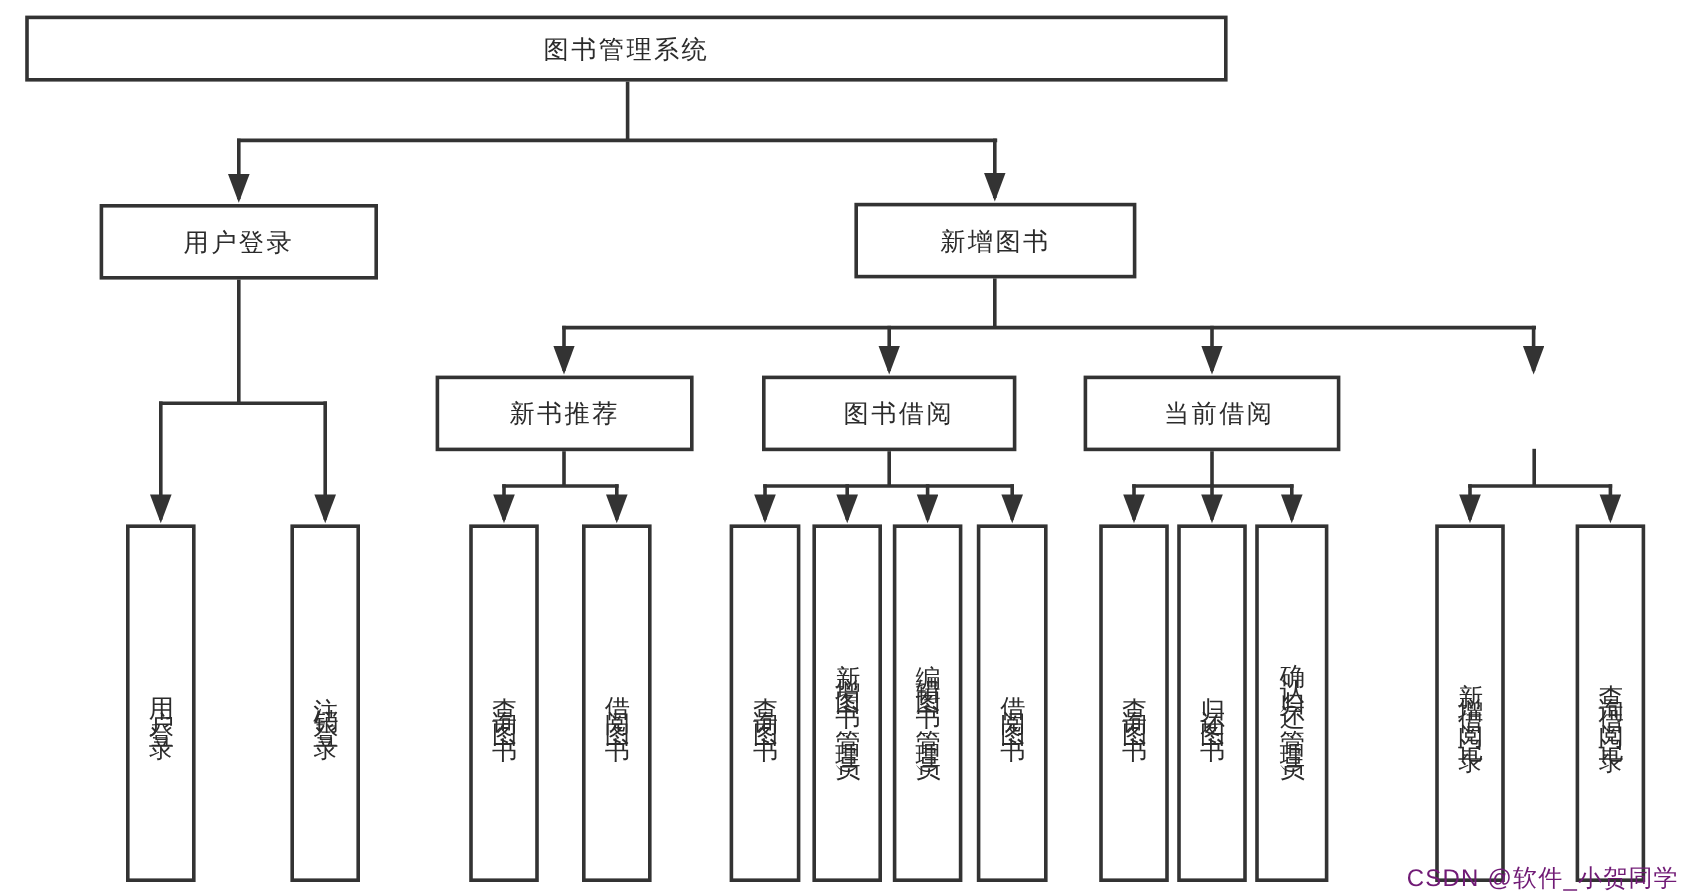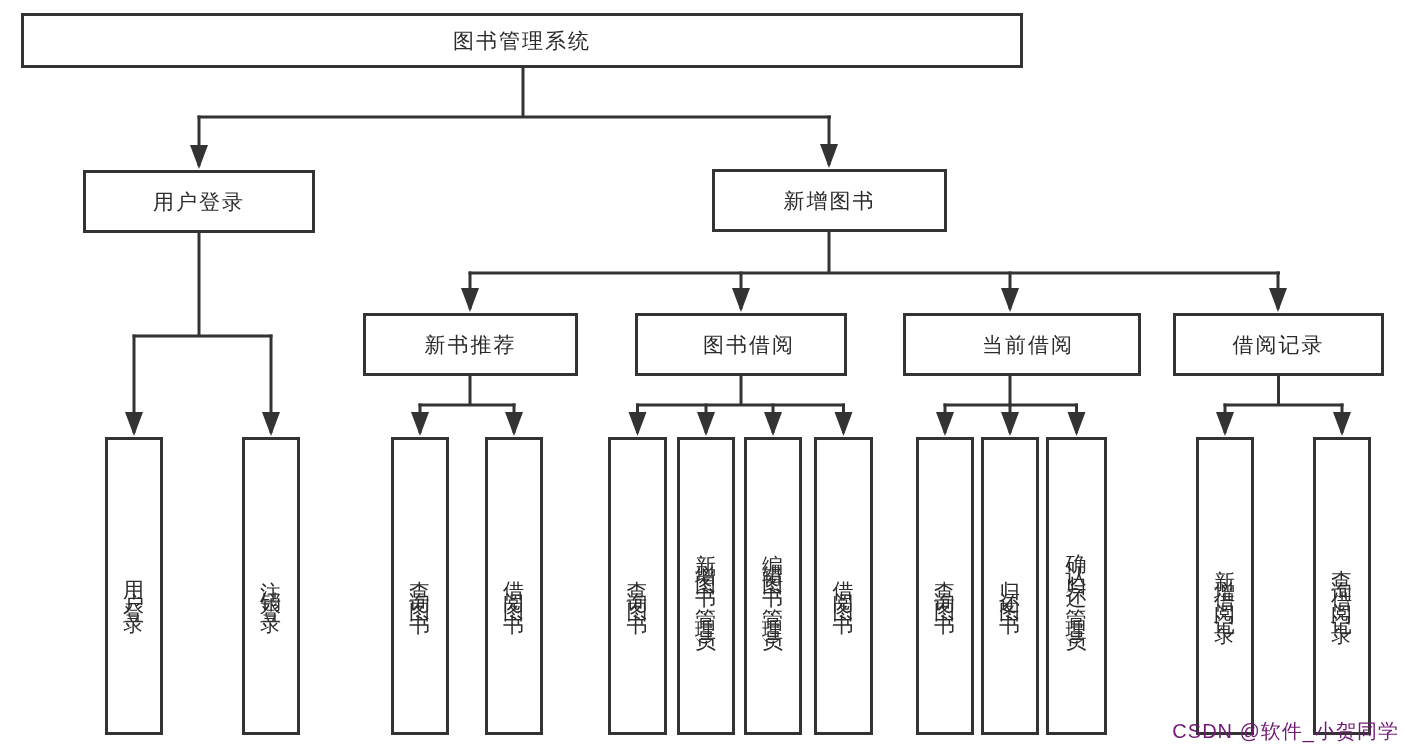--- a/index.html
+++ b/index.html
@@ -16,21 +16,21 @@
   .leaf span{
     writing-mode:vertical-rl;text-orientation:mixed;
     font-size:21px;line-height:1;letter-spacing:11px;white-space:nowrap;
   }
   
   #n-root{left:21px;top:13px;width:1002px;height:55px;}
   #n-user-login{left:83px;top:170px;width:232px;height:63px;}
   #n-book-mgmt{left:712px;top:169px;width:235px;height:63px;}
   #n-new-book{left:363px;top:313px;width:215px;height:63px;}
   #n-book-borrow{left:635px;top:313px;width:212px;height:63px;padding-left:16px;}
-  #n-current-borrow{left:903px;top:313px;width:238px;height:63px;padding-left:12px;}
+  #n-current-borrow{left:903px;top:313px;width:214px;height:63px;padding-left:12px;}
   #n-borrow-records{left:1173px;top:313px;width:211px;height:63px;}
   .leaf{top:437px;height:298px;width:58px;}
   #l-g1a{left:105px;} #l-g1b{left:242px;}
   #l-g2a{left:391px;} #l-g2b{left:485px;}
   #l-g3a{left:608px;width:59px;} #l-g3b{left:677px;} #l-g3c{left:744px;} #l-g3d{left:814px;width:59px;}
   #l-g4a{left:916px;} #l-g4b{left:981px;} #l-g4c{left:1046px;width:61px;}
   #l-g5a{left:1196px;} #l-g5b{left:1313px;}
   .watermark{
     position:absolute;right:6px;bottom:2px;z-index:2;
     font-size:20px;letter-spacing:1px;color:#701a75;white-space:nowrap;
@@ -104,23 +104,20 @@
 
   <div class="box hbox" id="n-new-book">
     <span>新书推荐</span>
   </div>
   <div class="box hbox" id="n-book-borrow">
     <span>图书借阅</span>
   </div>
   <div class="box hbox" id="n-current-borrow">
     <span>当前借阅</span>
   </div>
-  <div class="box hbox" id="n-borrow-records">
-    <span>借阅记录</span>
-  </div>
 
   <div class="box leaf" id="l-g1a">
     <span>用户登录</span>
   </div>
   <div class="box leaf" id="l-g1b">
     <span>注销登录</span>
   </div>
 
   <div class="box leaf" id="l-g2a">
     <span>查询图书</span>

